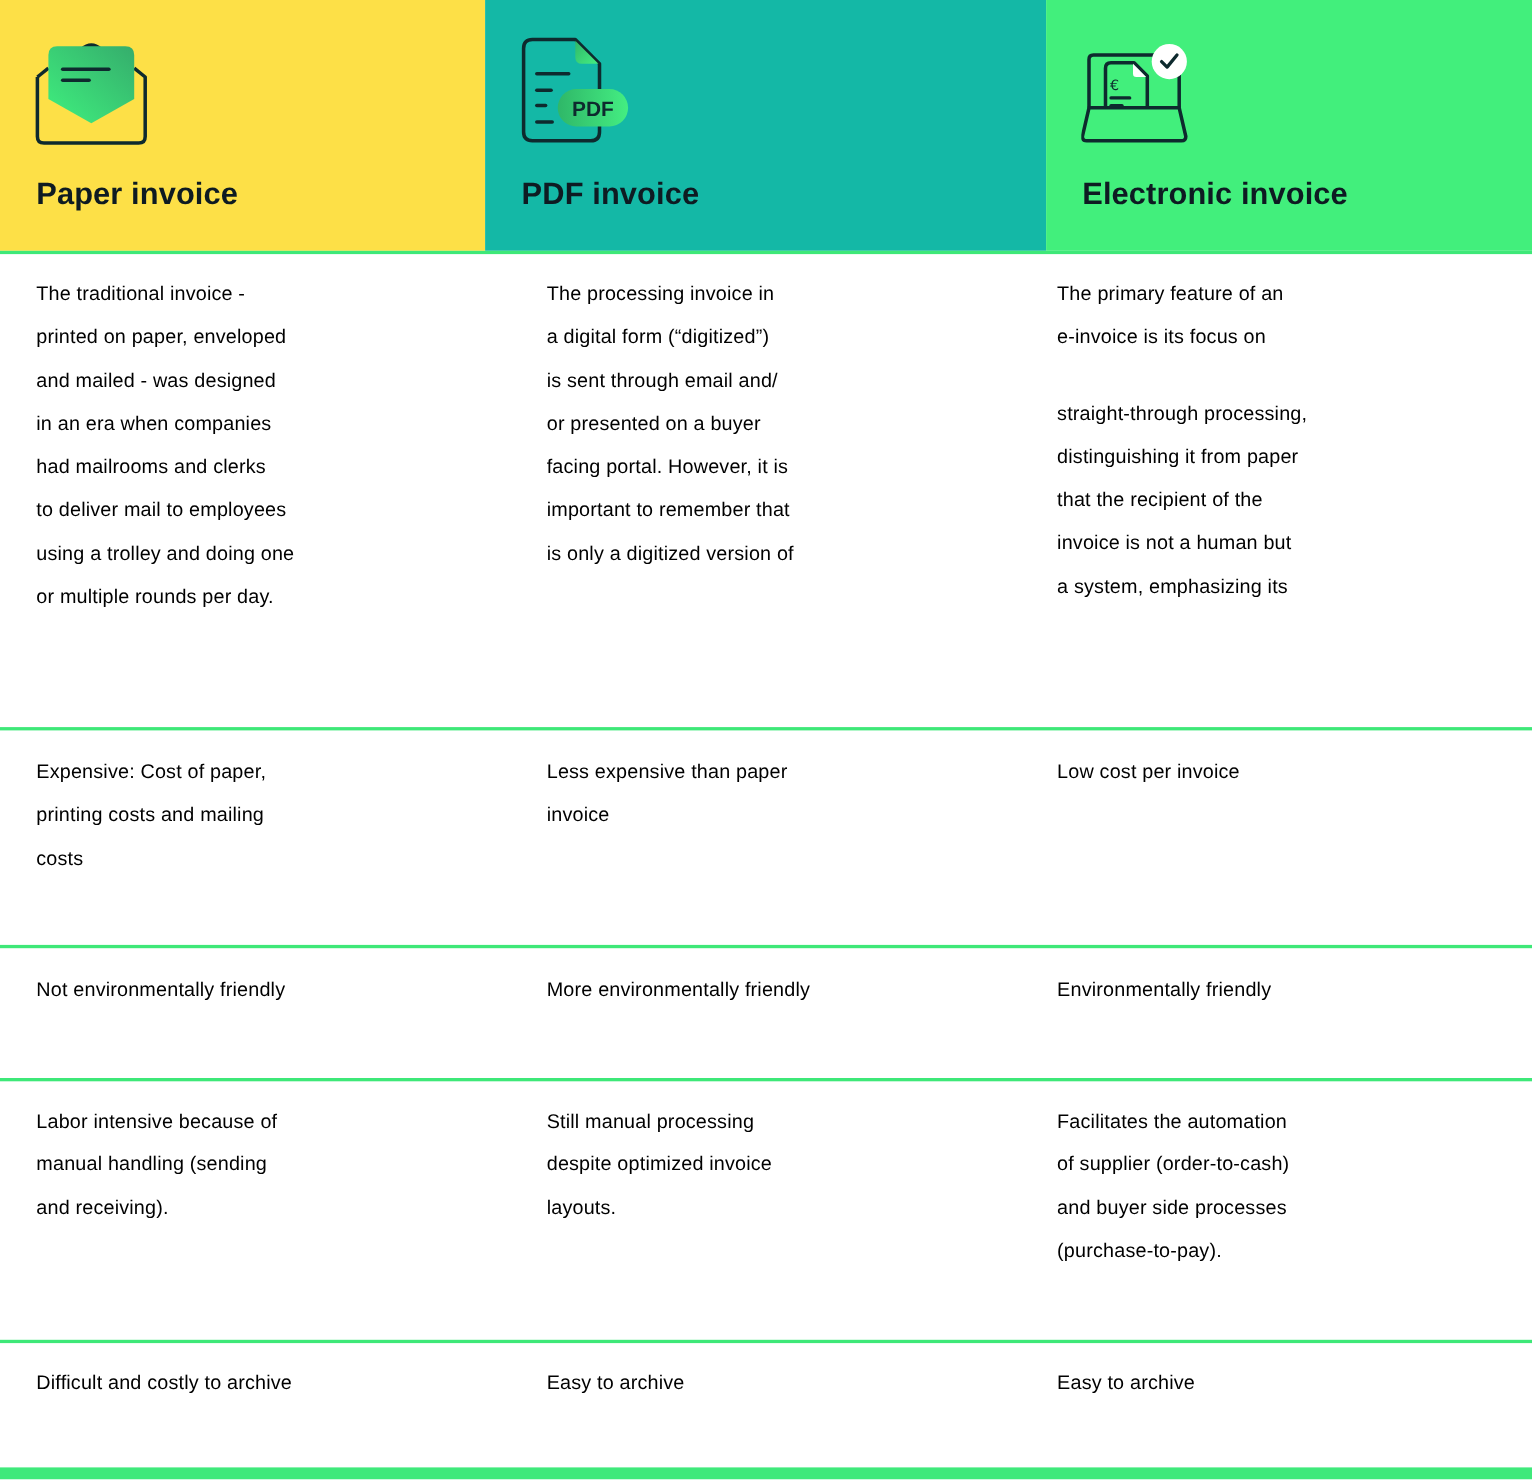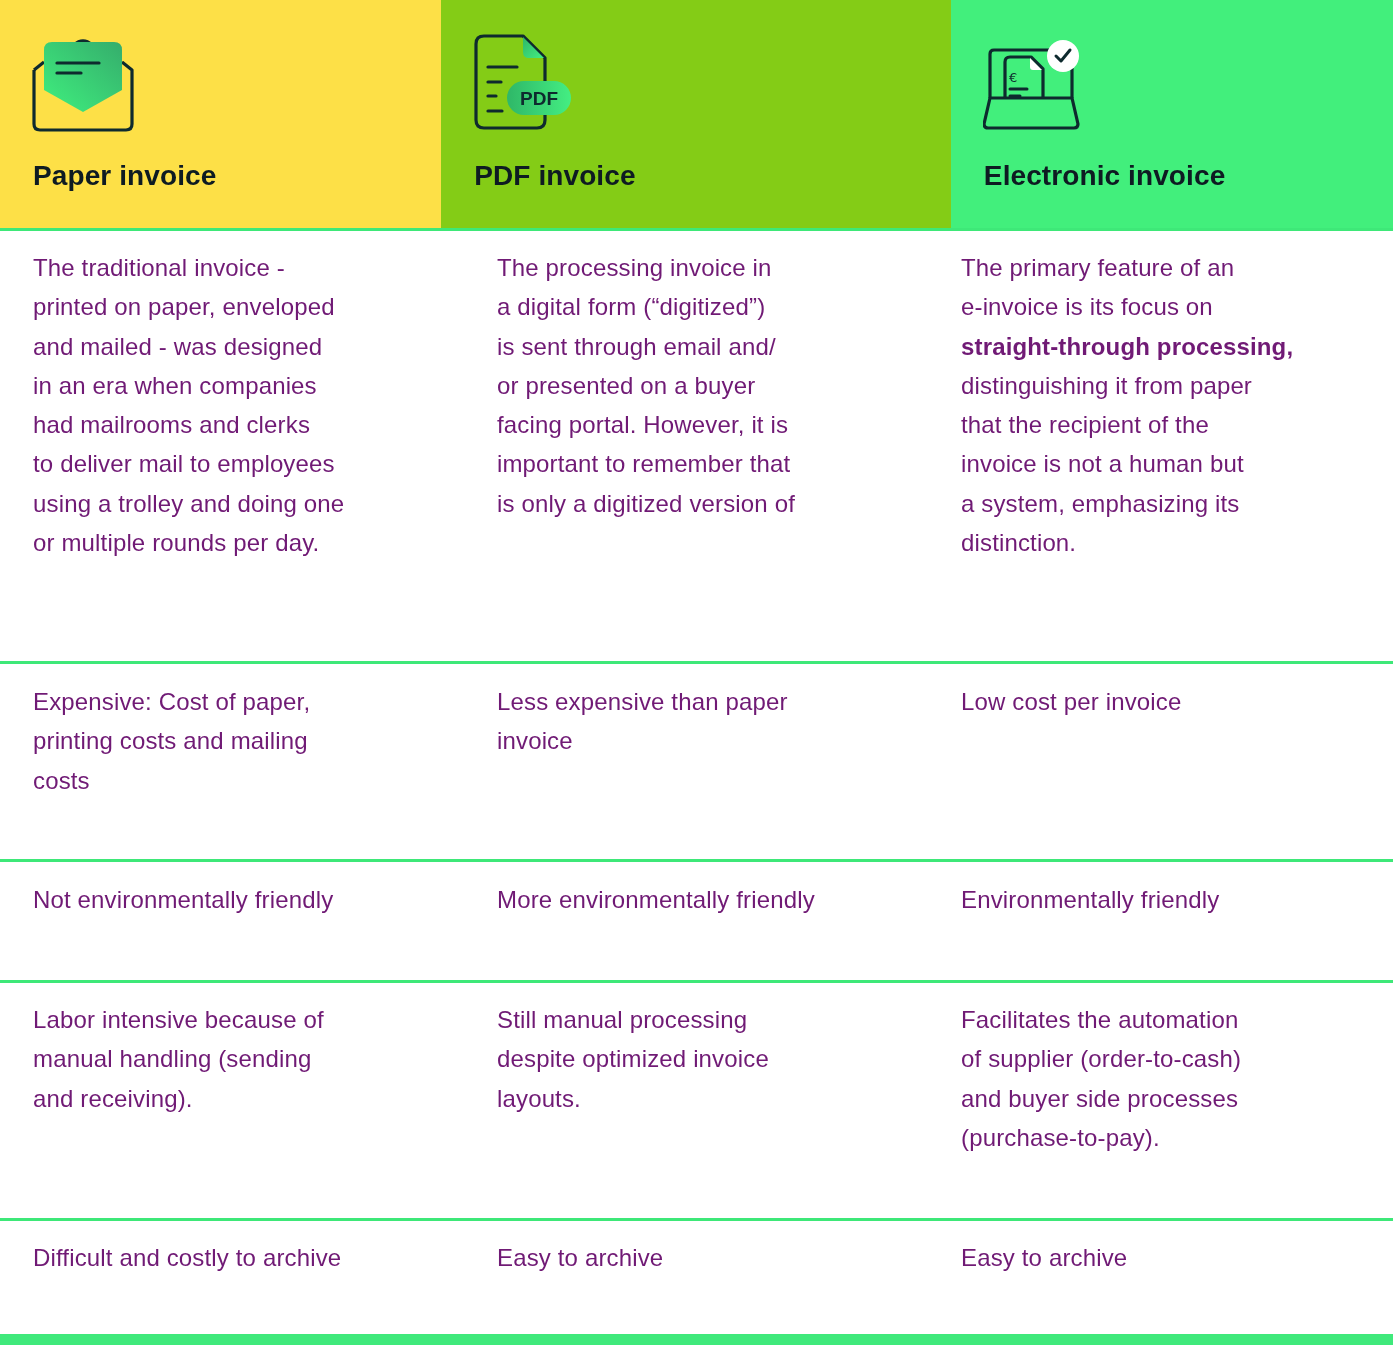--- a/index.html
+++ b/index.html
@@ -2,34 +2,34 @@
 <html><head>
   <meta charset="utf-8">
   <style>
     * { box-sizing: border-box; margin: 0; padding: 0; }
     html, body { width: 1393px; height: 1345px; background: #ffffff; overflow: hidden; }
     body { font-family: "Liberation Sans", "DejaVu Sans", sans-serif; color: #0e1b22; position: relative; }
 
     .header-row { position: absolute; left: 0; top: 0; width: 1393px; height: 228px; display: flex; }
     .head-cell { position: relative; height: 228px; }
     .head-cell.c1 { width: 464px; background: #fde047; }
-    .head-cell.c2 { width: 536px; background: #84cc16; }
+    .head-cell.c2 { width: 536px; background: #14b8a6; }
     .head-cell.c3 { width: 465px; background: #42ef7c; }
     .head-icon { position: absolute; left: 30px; top: 36px; width: 110px; height: 100px; }
     .head-title { position: absolute; left: 33px; top: 160px; font-size: 28px; font-weight: bold; letter-spacing: 0.1px; color: #0e1b22; white-space: nowrap; }
 
     .rule { position: absolute; left: 0; width: 1393px; height: 3px; background: #3ee878; }
     .rule.bottom { height: 11px; top: 1334px; background: #3fe97b; }
 
     .row { position: absolute; left: 0; width: 1393px; display: flex; }
     .cell { position: relative; }
     .cell.c1 { width: 464px; }
     .cell.c2 { width: 464px; }
     .cell.c3 { width: 465px; }
-    .cell-text { position: absolute; left: 33px; top: 0; font-size: 24px; line-height: 39.3px; color: #701a75; letter-spacing: 0.15px; }
+    .cell-text { position: absolute; left: 33px; top: 0; font-size: 18px; line-height: 39.3px; color: #000000; letter-spacing: 0.15px; }
     .cell-text.wide { width: 425px; }
     .line { display: block; white-space: nowrap; }
   </style>
 </head>
 <body>
 
 <div class="header-row">
   <div class="head-cell c1">
     <svg class="head-icon" viewBox="0 0 110 100">
       <defs>
@@ -117,26 +117,25 @@
       <span class="line">or presented on a buyer</span>
       <span class="line">facing portal. However, it is</span>
       <span class="line">important to remember that</span>
       <span class="line">is only a digitized version of</span>
     </div>
   </div>
   <div class="cell c3">
     <div class="cell-text wide">
       <span class="line">The primary feature of an</span>
       <span class="line">e-invoice is its focus on</span>
-      <span class="line" style="font-weight:bold;">straight-through processing,</span>
+      <span class="line" style="font-weight:normal;margin-top:30px;">straight-through processing,</span>
       <span class="line">distinguishing it from paper</span>
       <span class="line">that the recipient of the</span>
       <span class="line">invoice is not a human but</span>
       <span class="line">a system, emphasizing its</span>
-      <span class="line">distinction.</span>
     </div>
   </div>
 </div>
 
 <div class="row" style="top:682px;">
   <div class="cell c1">
     <div class="cell-text wide">
       <span class="line">Expensive: Cost of paper,</span>
       <span class="line">printing costs and mailing</span>
       <span class="line">costs</span>

